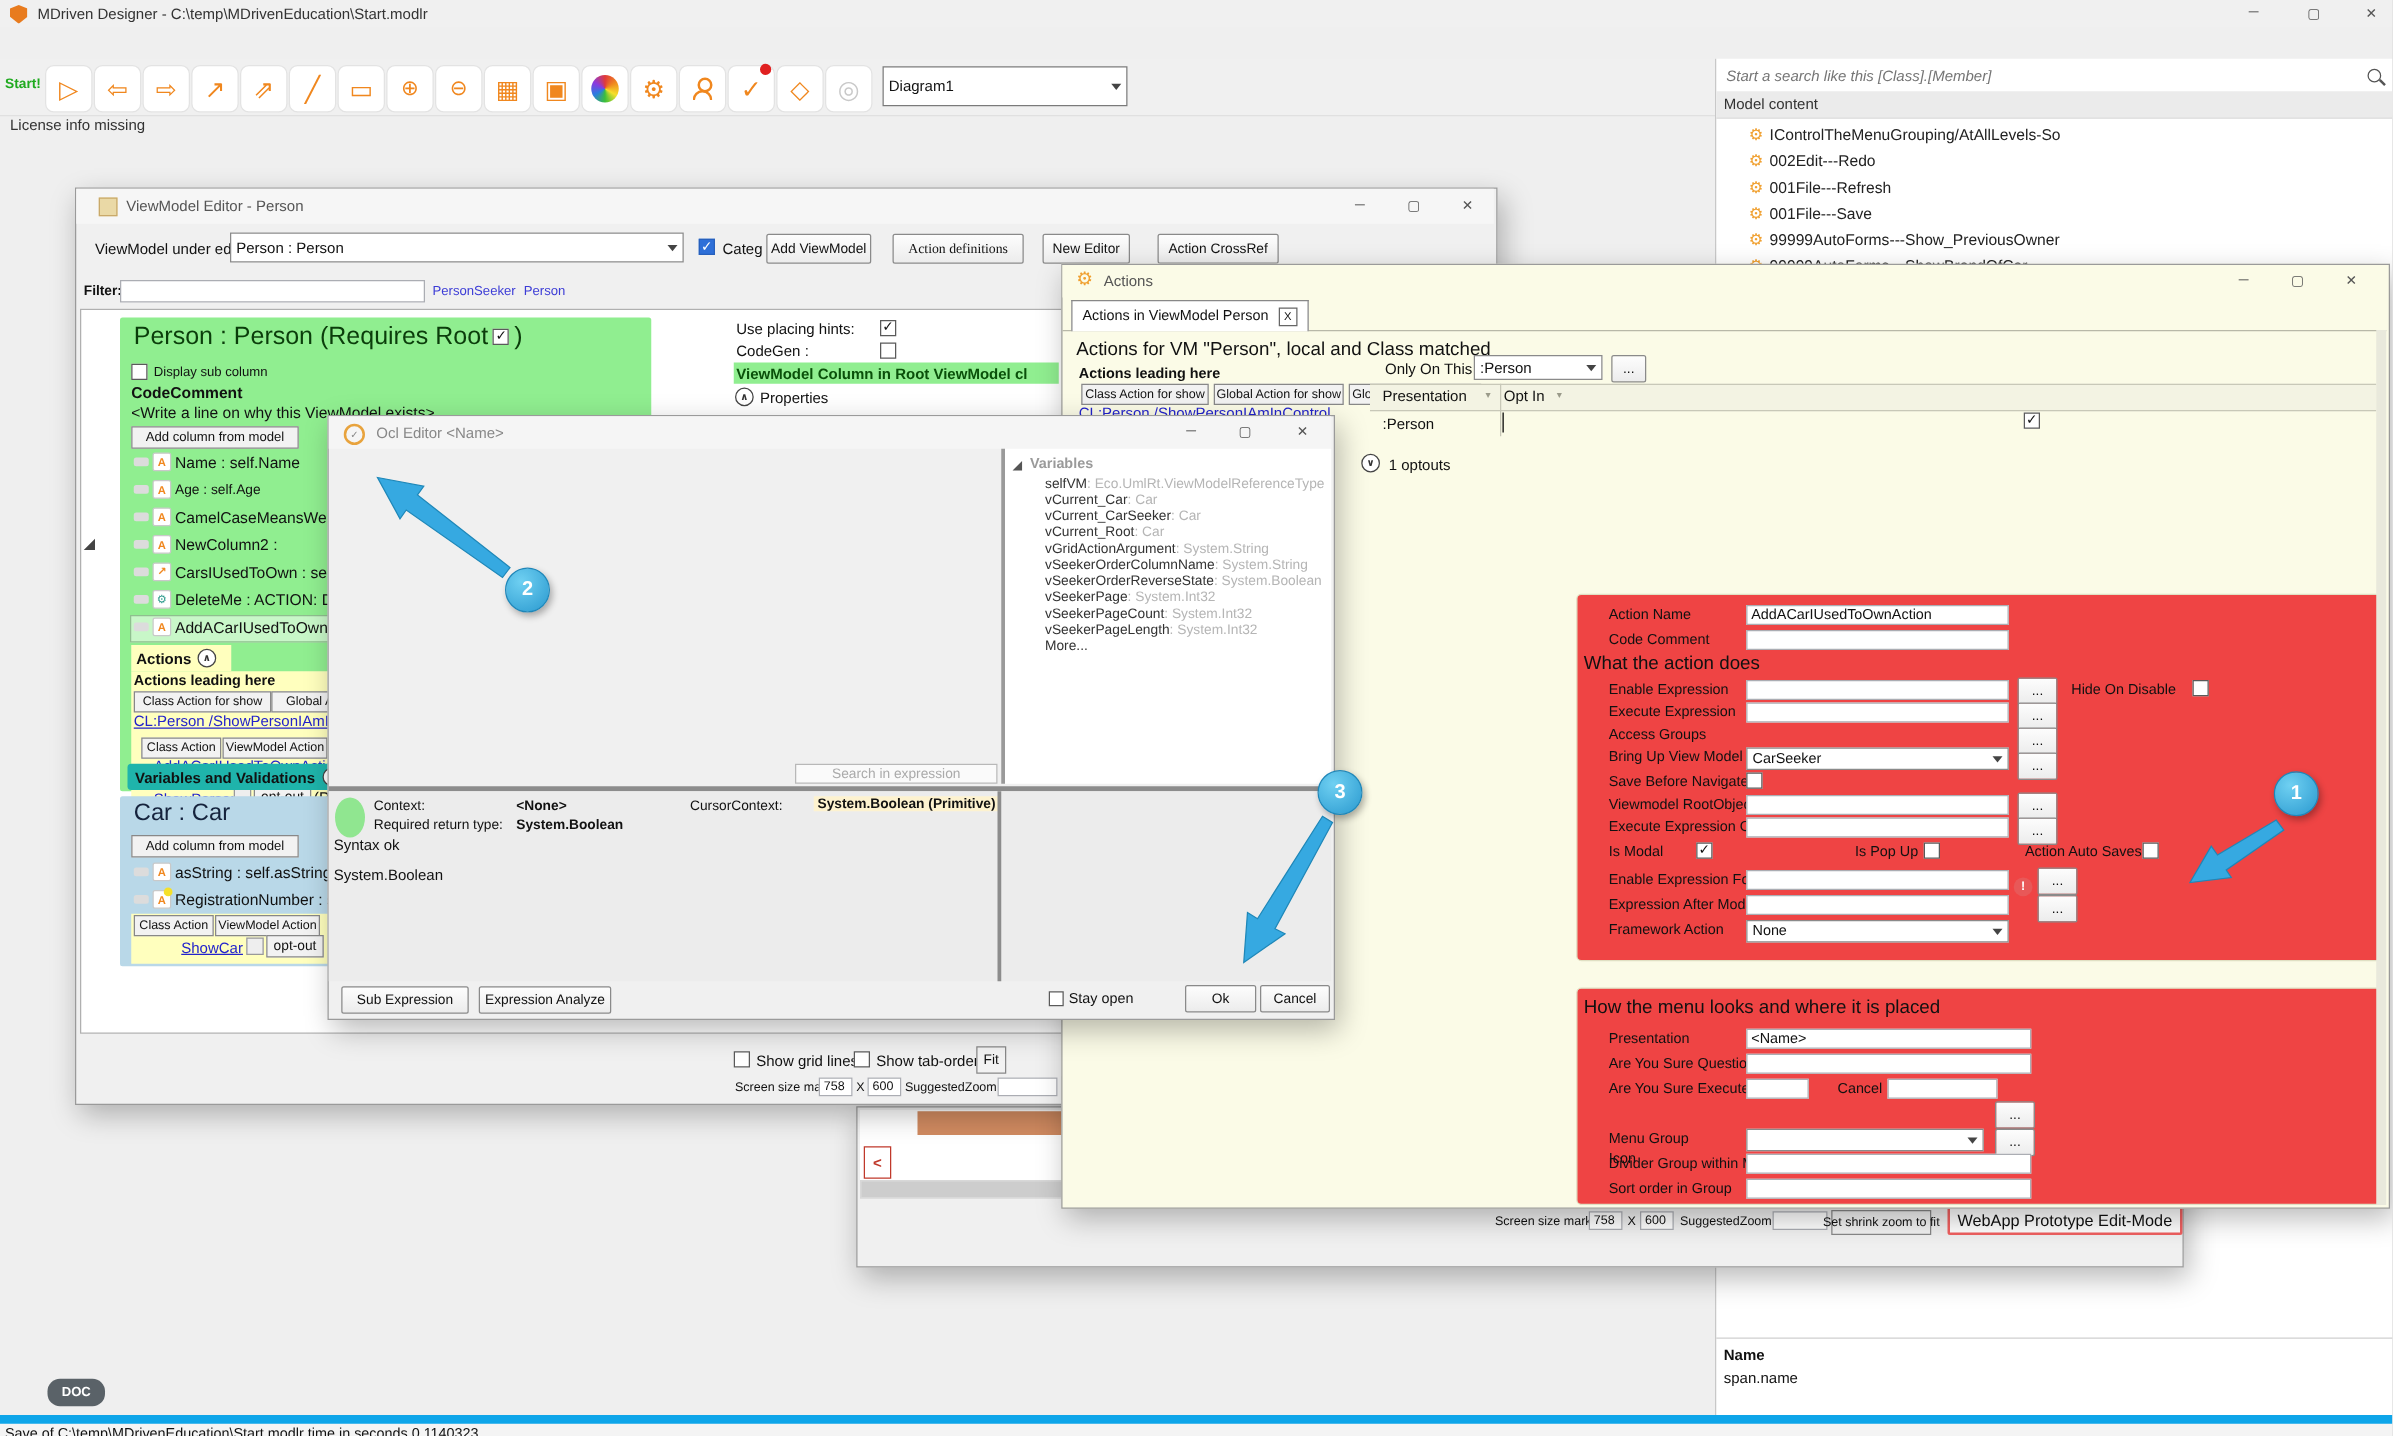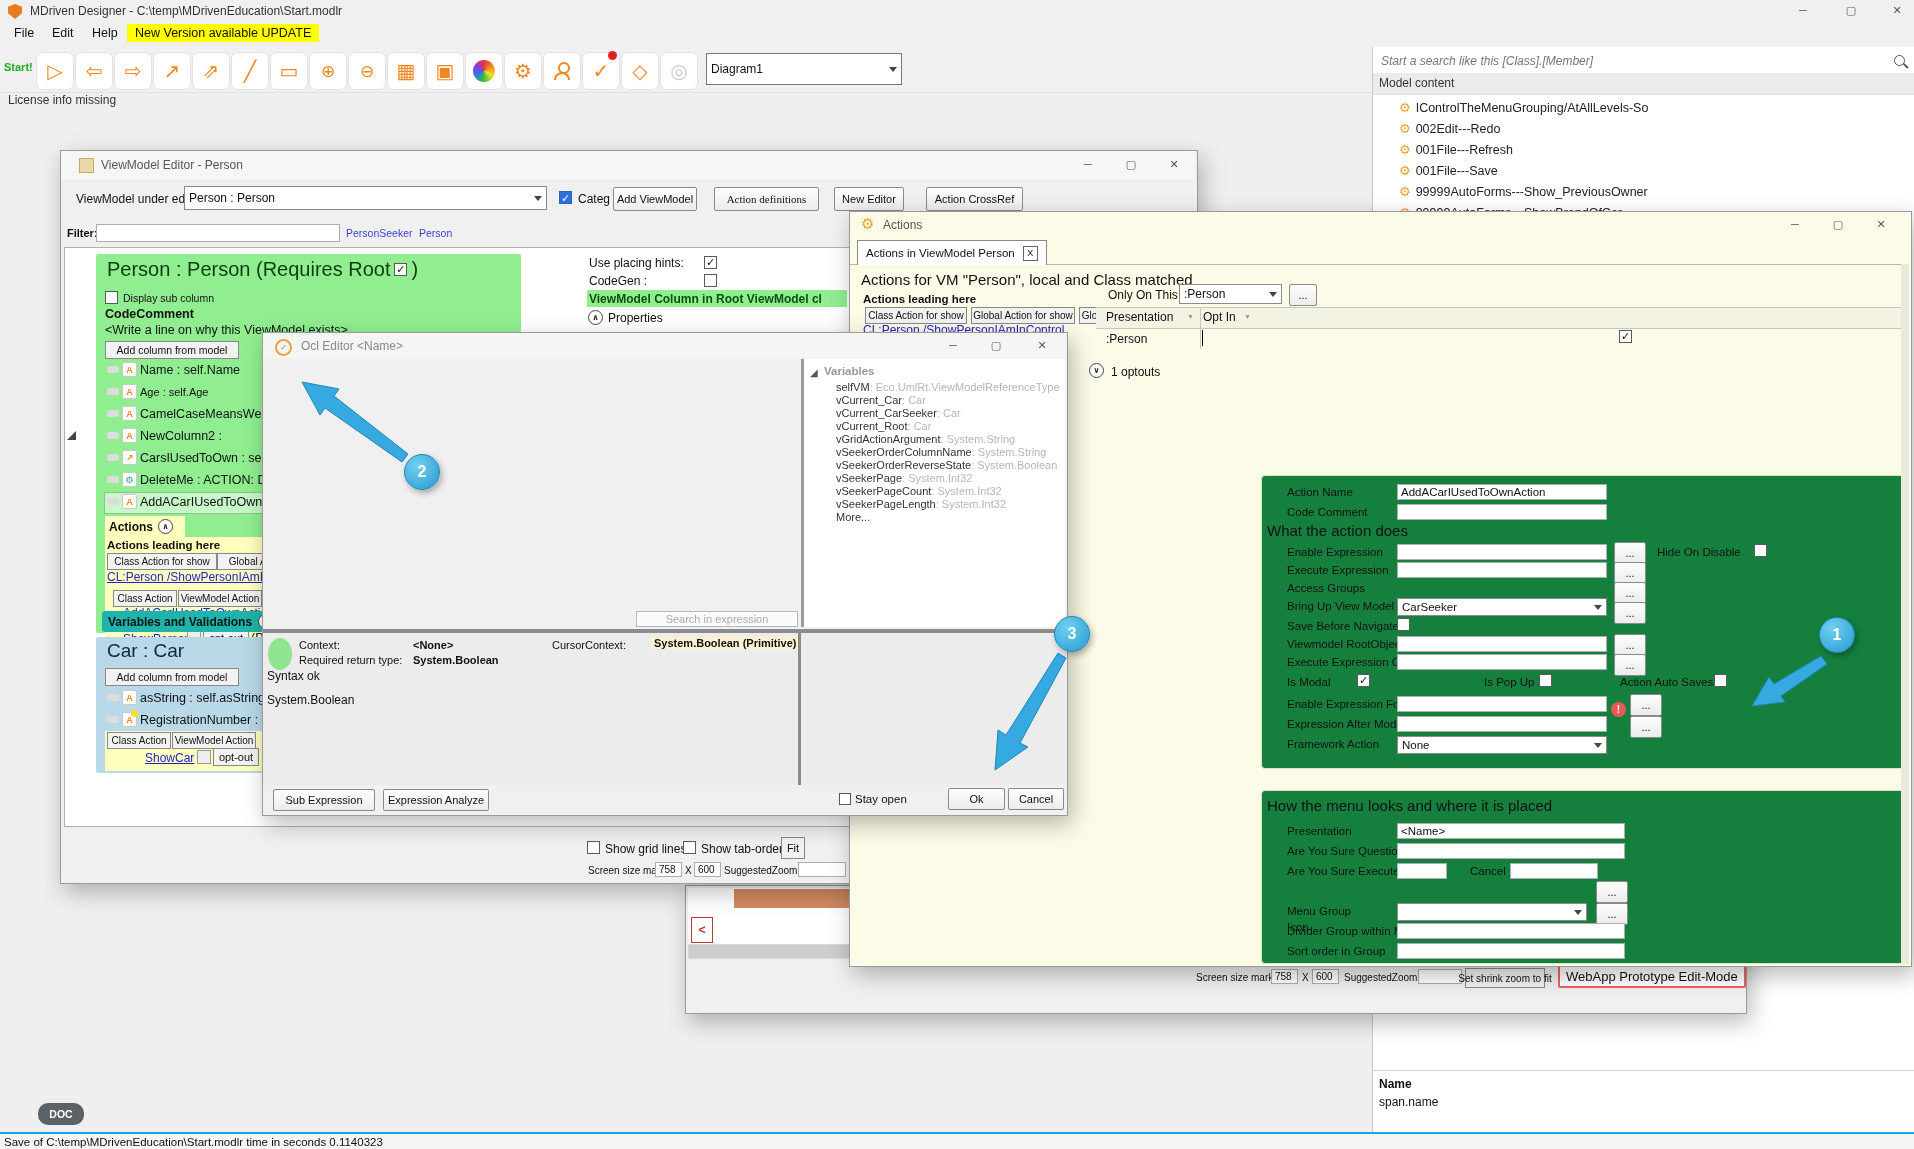--- a/index.html
+++ b/index.html
@@ -27,21 +27,21 @@
   .cc.up::after{content:"∧";} .cc.dn::after{content:"∨";}
   .lbl{white-space:nowrap;}
   .tbtn{width:36px;height:36px;border-radius:7px;background:#fff;border:1px solid #e3e3e3;
         display:flex;align-items:center;justify-content:center;color:#f0871e;font-size:20px;}
   .rowbadge{width:13px;height:13px;background:#fff;border:1px solid #c9c9c9;border-radius:2px;font-size:9px;
         font-weight:bold;color:#f0871e;display:inline-flex;align-items:center;justify-content:center;}
   .handle{width:12px;height:7px;background:#dcdcdc;border-radius:2px;display:inline-block;}
   .vrow{font-size:11px;white-space:nowrap;}
   .vn{color:#333;} .vt{color:#b5b5b5;} .vt::before{content:": ";}
   .flabel{font-size:11.5px;color:#111;white-space:nowrap;}
-  .yellowfld{background:#15803d;border:1px solid #e0e0c4;border-radius:4px;}
+  .yellowfld{background:#ef4444;border:1px solid #e0e0c4;border-radius:4px;}
   .mag{position:absolute;width:9px;height:9px;border:1.7px solid #555;border-radius:50%;}
   .mag::after{content:"";position:absolute;width:6px;height:1.7px;background:#555;right:-5px;bottom:-2px;transform:rotate(45deg);}
   .wheel{width:22px;height:22px;border-radius:50%;background:conic-gradient(#e03a3a,#f08a1e,#f5e02a,#3bbf3b,#2a7de0,#8a3ae0,#e03a3a);}
   .personic{position:relative;width:20px;height:20px;}
   .personic::before{content:"";position:absolute;left:6px;top:1px;width:8px;height:8px;border:2px solid #f0871e;border-radius:50%;}
   .personic::after{content:"";position:absolute;left:2px;top:11px;width:16px;height:8px;border:2px solid #f0871e;border-bottom:none;border-radius:8px 8px 0 0;box-sizing:border-box;}
   .reddot{position:absolute;width:9px;height:9px;border-radius:50%;background:#e02020;}
   .badge{width:34px;height:34px;border-radius:50%;background:radial-gradient(circle at 35% 30%,#6fd0f2,#2a99cf);
          border:1px solid #1f86b8;color:#fff;font-size:16px;font-weight:bold;display:flex;align-items:center;justify-content:center;
          box-shadow:2px 3px 6px rgba(0,0,0,.3);}
@@ -57,26 +57,20 @@
 <div id="root">
 
   <div class="a" style="left:0;top:0;width:1914px;height:22px;background:#f0f0f0;">
     <div class="a" style="left:8px;top:4px;width:14px;height:15px;background:#e87b1e;clip-path:polygon(50% 0,100% 18%,100% 62%,50% 100%,0 62%,0 18%);"></div>
     <div class="a ttxt" style="left:30px;top:4px;color:#333;">MDriven Designer - C:\temp\MDrivenEducation\Start.modlr</div>
     <div class="a wc" style="left:1788px;top:4px;">─</div>
     <div class="a wc" style="left:1836px;top:4px;">▢</div>
     <div class="a wc" style="left:1882px;top:4px;">✕</div>
   </div>
 
-  <div class="a" style="left:0;top:22px;width:1914px;height:25px;background:#f0f0f0;">
-    <div class="a lbl" style="left:14px;top:4px;font-size:12.5px;">File</div>
-    <div class="a lbl" style="left:52px;top:4px;font-size:12.5px;">Edit</div>
-    <div class="a lbl" style="left:92px;top:4px;font-size:12.5px;">Help</div>
-    <div class="a lbl" style="left:127px;top:2px;background:#ffff00;padding:2px 8px;font-size:12.5px;">New Version available UPDATE</div>
-  </div>
 
   <div class="a" style="left:0;top:47px;width:1914px;height:45px;background:#f0f0f0;border-bottom:1px solid #e0e0e0;">
     <div class="a lbl" style="left:4px;top:14px;color:#1faa1f;font-weight:bold;font-size:11px;">Start!</div>
     <div class="a tbtn" style="left:36px;top:5px;">
         <span>▷</span>
       </div>
     <div class="a tbtn" style="left:75px;top:5px;">
         <span>⇦</span>
       </div>
     <div class="a tbtn" style="left:114px;top:5px;">
@@ -575,21 +569,21 @@
         <span>Ok</span>
       </div>
     <div class="a btn" style="left:745px;top:455px;width:54px;height:20px;">
         <span>Cancel</span>
       </div>
   </div>
 
   <div class="a" style="left:38px;top:1103px;width:46px;height:22px;background:#5a6268;border-radius:10px;color:#fff;font-size:10.5px;font-weight:bold;display:flex;align-items:center;justify-content:center;z-index:2;">
       <span>DOC</span>
     </div>
-  <div class="a" style="left:0;top:1132px;width:1914px;height:17px;background:#f4f4f4;border-top:2px solid #0ea5e9;box-sizing:border-box;z-index:6;">
+  <div class="a" style="left:0;top:1132px;width:1914px;height:17px;background:#f4f4f4;border-top:7px solid #0ea5e9;box-sizing:border-box;z-index:6;">
     <span class="a lbl" style="left:4px;top:2px;font-size:11.5px;">Save of C:\temp\MDrivenEducation\Start.modlr time in seconds 0.1140323</span>
   </div>
 
   <svg class="a" style="left:0;top:0;z-index:10;pointer-events:none;" width="1914" height="1149" viewBox="0 0 1914 1149">
     <polygon points="302,382 339,389 334,396 408,454 402,462 325,408 320,415" fill="#36a9e1" stroke="#1e87b8" stroke-width="1"></polygon>
     <polygon points="995,770 998,730 1006,735 1058,653 1066,658 1020,743 1028,747" fill="#36a9e1" stroke="#1e87b8" stroke-width="1"></polygon>
     <polygon points="1752,706 1769,677 1774,684 1821,656 1827,664 1781,696 1785,702" fill="#36a9e1" stroke="#1e87b8" stroke-width="1"></polygon>
   </svg>
   <div class="a badge" style="left:404px;top:454px;z-index:11;">2</div>
   <div class="a badge" style="left:1054px;top:616px;z-index:11;">3</div>

